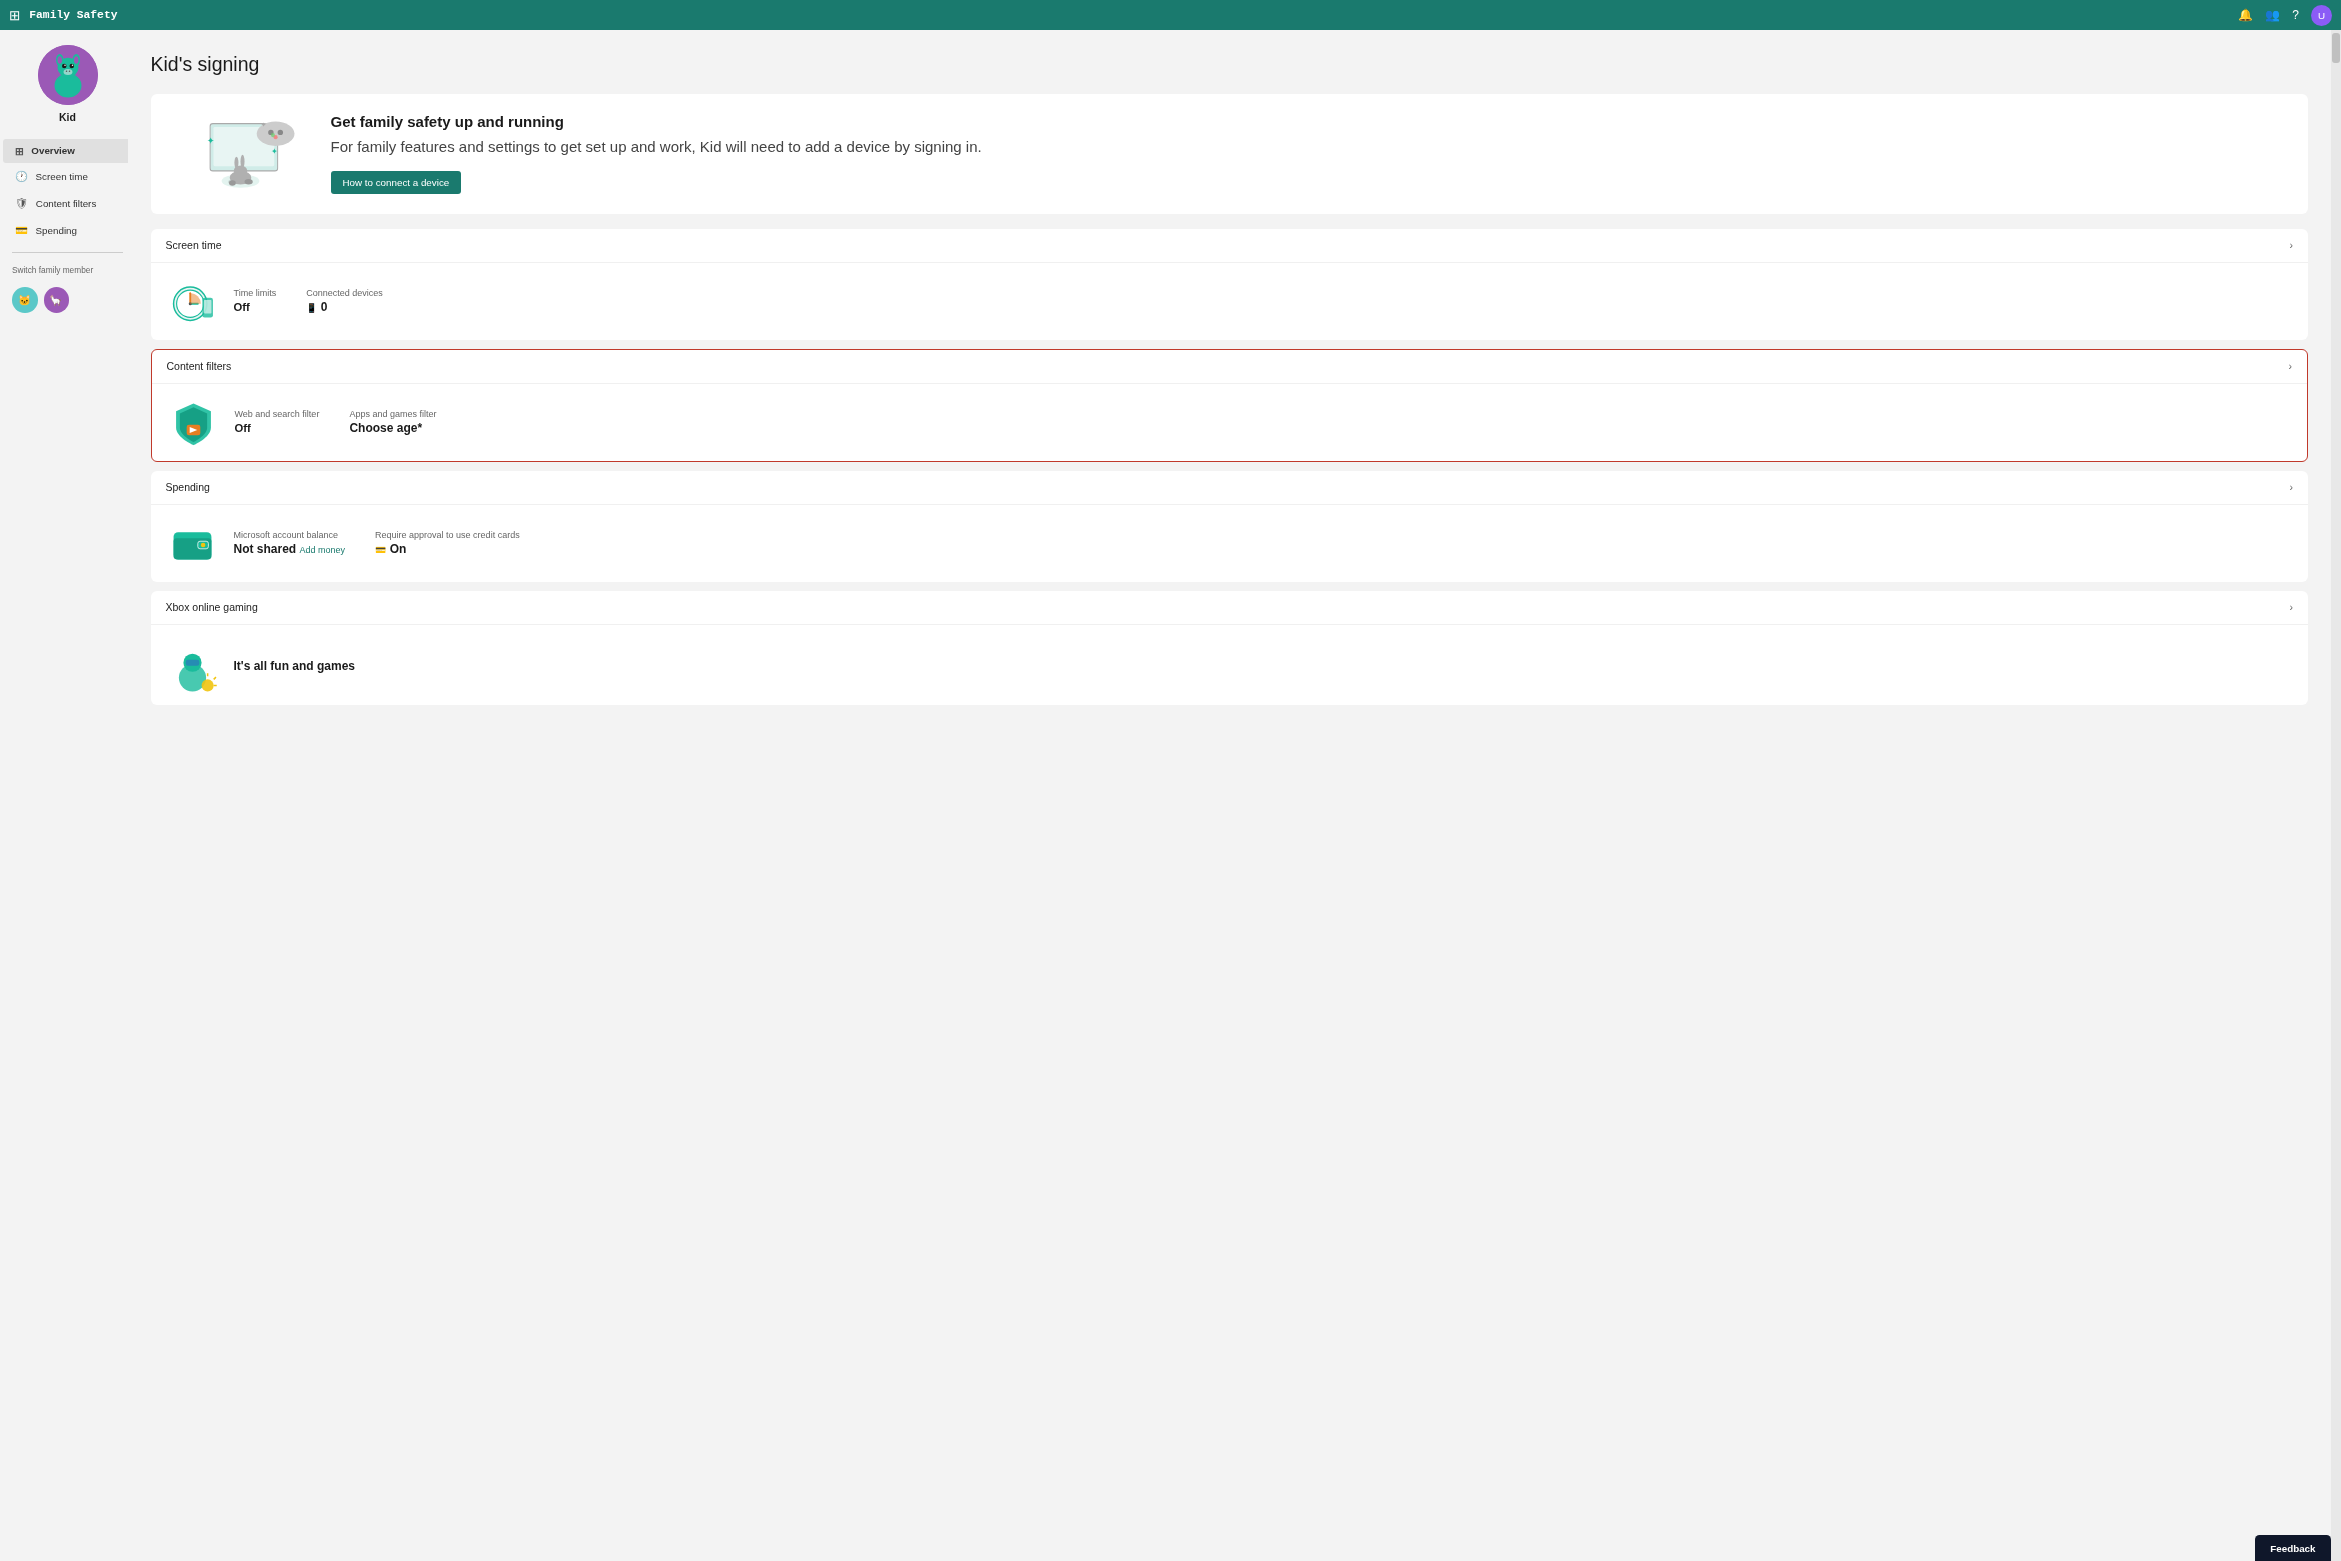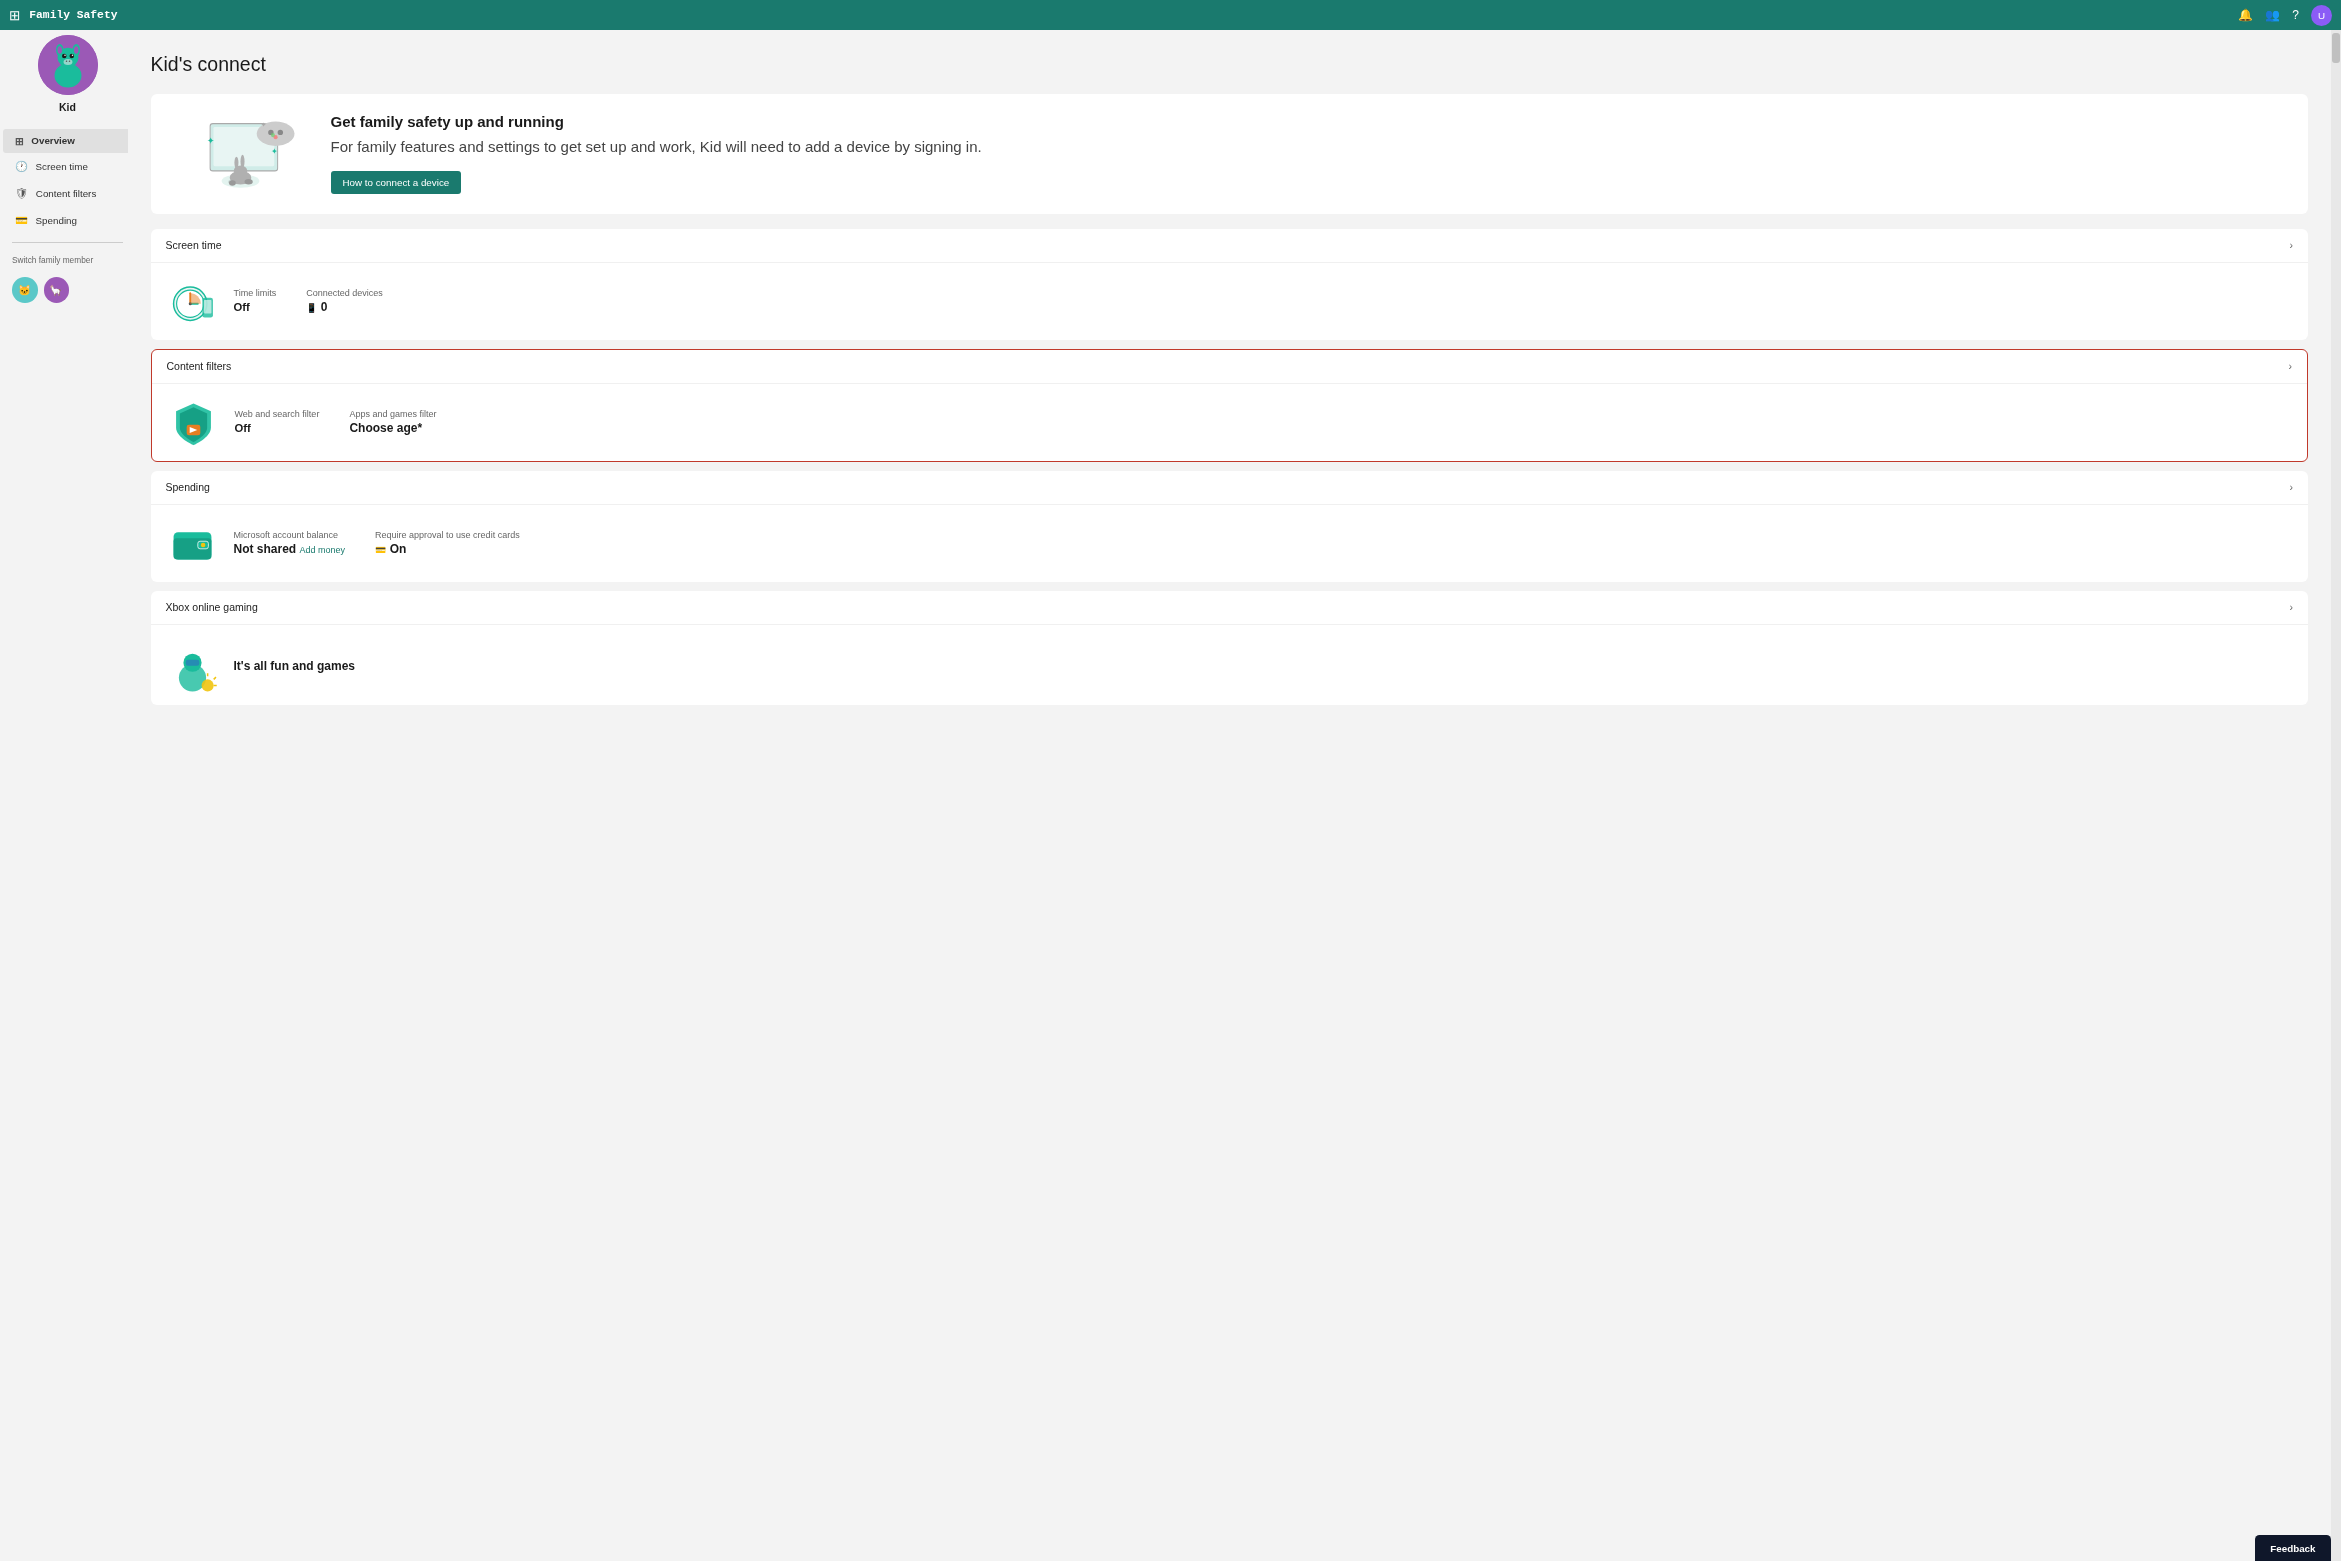--- a/index.html
+++ b/index.html
@@ -16,21 +16,21 @@
     .topbar-title { color: white; font-size: 11.3px; font-weight: 600; flex: 1; font-family: Liberation Mono, monospace; }
     .topbar-icons { display: flex; align-items: center; gap: 12px; }
     .topbar-icon { color: white; font-size: 12px; cursor: pointer; }
     .avatar-circle { width: 21px; height: 21px; border-radius: 50%; background: #8b5cf6; overflow: hidden; cursor: pointer; }
 
     
     .sidebar {
       position: fixed; top: 30px; left: 0; bottom: 0;
       width: 136px; background: #f3f3f3;
       display: flex; flex-direction: column;
-      padding: 5px 0;
+      padding: 15px 0;
       border-right: 0.8px solid #e0e0e0;
     }
     .sidebar-avatar {
       display: flex; flex-direction: column; align-items: center;
       margin-bottom: 15px; padding: 0 7.5px;
     }
     .kid-avatar {
       width: 60px; height: 60px; border-radius: 50%;
       background: #9b59b6;
       display: flex; align-items: center; justify-content: center;
@@ -205,21 +205,21 @@
 
   <hr class="sidebar-divider">
   <span class="switch-label">Switch family member</span>
   <div class="family-avatars">
     <div class="family-avatar blue" style="font-size:10.5px;">🐱</div>
     <div class="family-avatar purple" style="font-size:10.5px;">🦙</div>
   </div>
 </div>
 
 <div class="main">
-  <h1 class="page-title">Kid's connect</h1>
+  <h1 class="page-title">Kid's signing</h1>
 
   <div class="hero-card">
     <div class="hero-illustration">
       <svg viewBox="0 0 200 130" width="150" height="98">
 
         <rect x="55" y="20" width="100" height="70" rx="4" fill="#d0ece8" stroke="#aaa" stroke-width="1.5"></rect>
         <rect x="60" y="25" width="90" height="58" rx="2" fill="#e8f5f3"></rect>
 
         <rect x="95" y="90" width="10" height="14" fill="#bbb"></rect>
         <rect x="82" y="104" width="36" height="5" rx="2" fill="#bbb"></rect>

